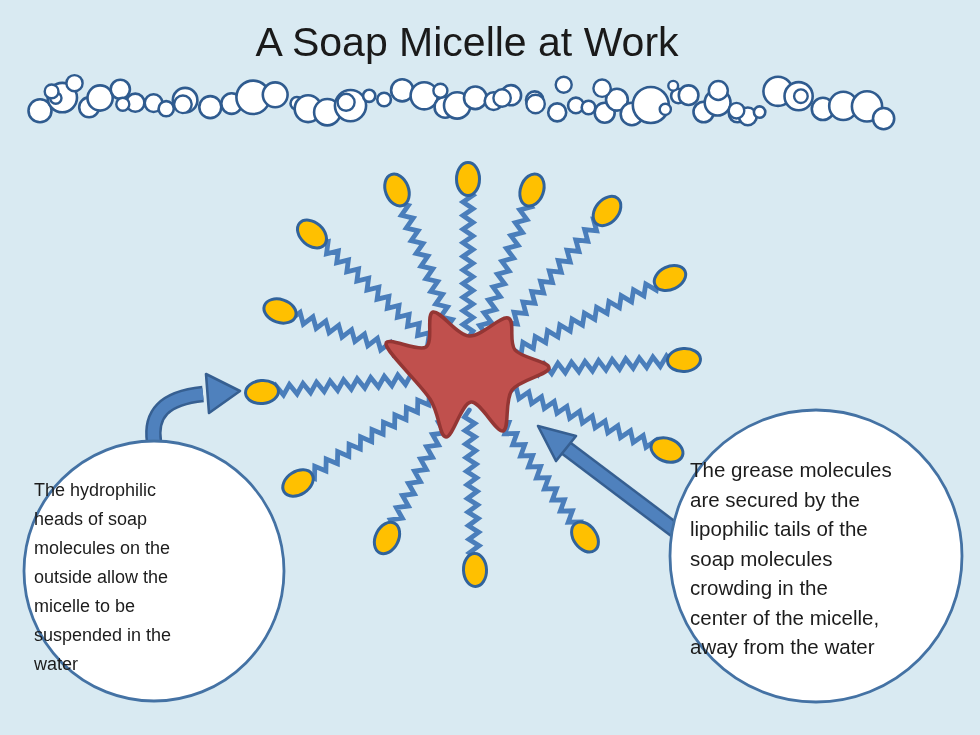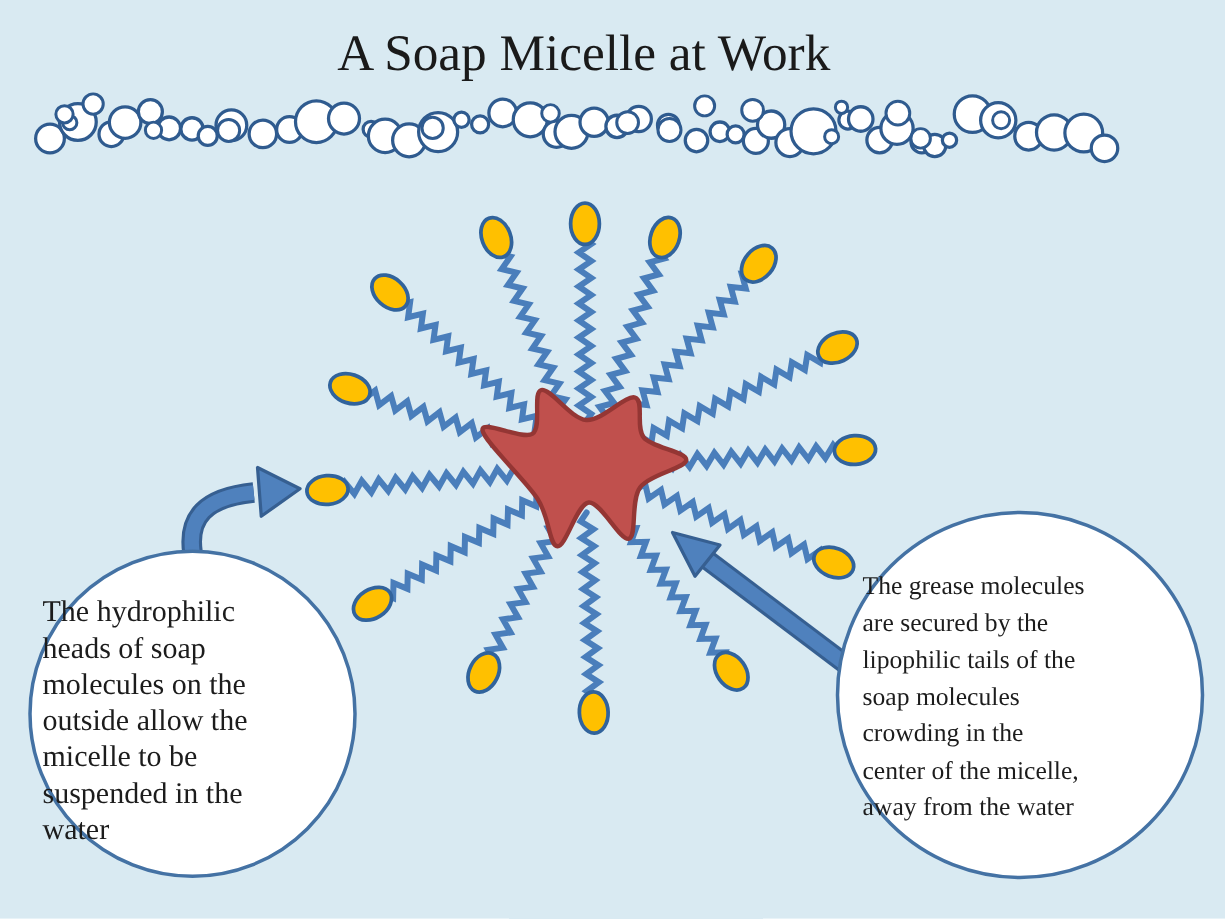--- a/index.html
+++ b/index.html
@@ -1,29 +1,29 @@
 <!DOCTYPE html>
 <html><head>
 <meta charset="utf-8">
 <style>
   html,body{margin:0;padding:0;background:#ffffff;}
   body{font-family:"Liberation Sans",sans-serif;}
-  .canvas{position:relative;width:980px;height:735px;overflow:hidden;font-family:Liberation Serif, serif;}
+  .canvas{position:relative;width:980px;height:735px;overflow:hidden;}
   .scene{position:absolute;left:0;top:0;width:980px;height:735px;}
   .title{
     position:absolute;top:19px;left:0;width:980px;
     text-align:center;font-size:41px;line-height:46px;
     transform:translateX(-23px);
     color:#1a1a1a;white-space:nowrap;
   }
   .callout-text{
     position:absolute;text-align:left;white-space:pre-line;
     color:#1c1c1c;
   }
-  .callout-text.left{left:34px;top:476px;width:240px;font-size:24px;line-height:29px;}
+  .callout-text.left{left:34px;top:476px;width:240px;font-size:18px;line-height:29px;}
   .callout-text.right{left:690px;top:455px;width:252px;font-size:20.5px;line-height:29.5px;}
 </style>
 </head>
 <body>
 
 <div class="canvas" style="background: rgb(217, 234, 242);">
   <svg class="scene" id="scene" viewBox="0 0 980 735">
       <g>
         <circle cx="40.0" cy="110.8" r="11.5" fill="#FFFFFF" stroke="#2F5B8F" stroke-width="2.6"></circle>
         <circle cx="62.3" cy="97.6" r="14.7" fill="#FFFFFF" stroke="#2F5B8F" stroke-width="2.6"></circle>

